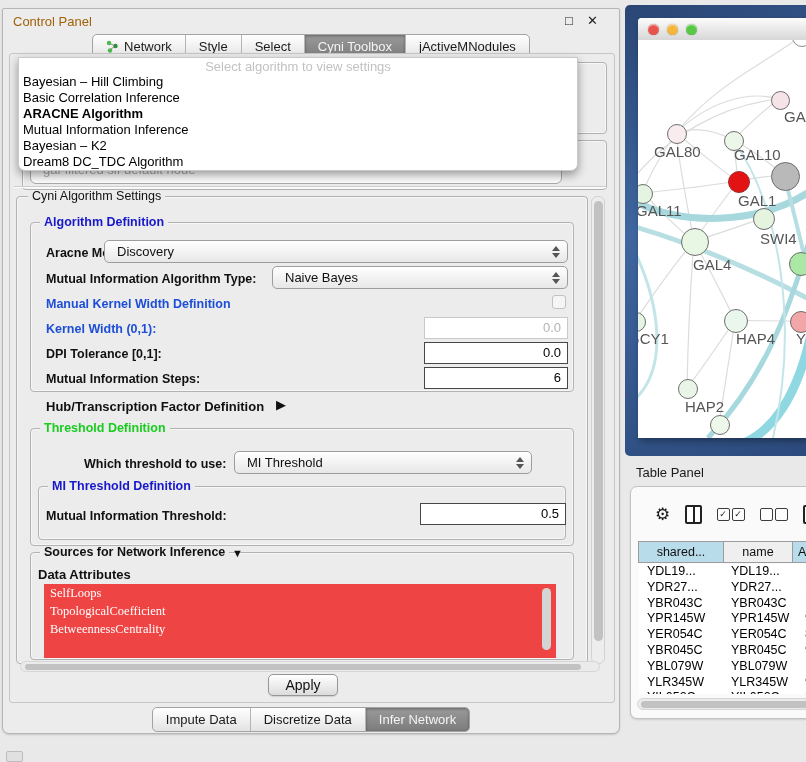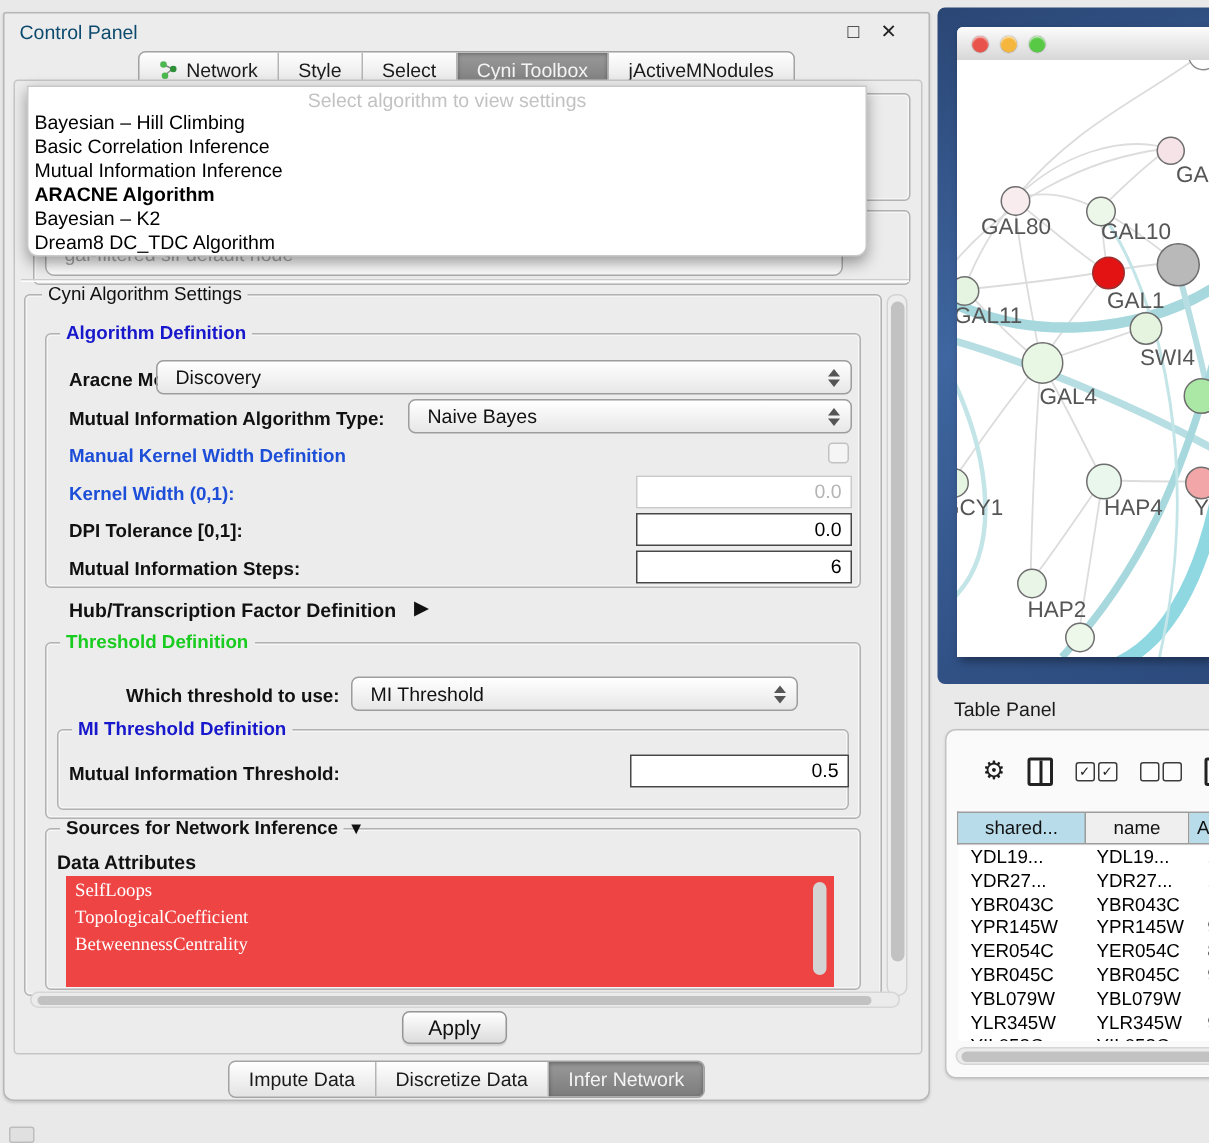--- a/index.html
+++ b/index.html
@@ -4,21 +4,21 @@
 <style>
   html,body{margin:0;padding:0;}
   body{width:806px;height:762px;position:relative;overflow:hidden;
        background:#e9e9e9;font-family:"Liberation Sans","DejaVu Sans",sans-serif;
        -webkit-font-smoothing:antialiased;color:#111;}
   .abs{position:absolute;box-sizing:border-box;}
 
   
   .win{background:#ececec;border:1px solid #b6b6b6;border-radius:2px 2px 7px 7px;
        box-shadow:0 1px 2px rgba(0,0,0,.15);}
-  .titlebar-text{font-size:13px;color:#0c4a6e;}
+  .titlebar-text{font-size:13px;color:#a16207;}
   .winbtn{font-size:13px;color:#222;cursor:default;line-height:14px;}
   .content-sunken{background:#ececec;border:1px solid #c6c6c6;border-radius:3px;}
 
   
   .seg{display:flex;align-items:stretch;height:23px;border:1px solid #a3a3a3;border-radius:5px;
        background:linear-gradient(#ffffff,#e3e3e3);overflow:hidden;font-size:13px;}
   .seg .tab{display:flex;align-items:center;gap:5px;padding:0 13px;color:#1a1a1a;
        border-right:1px solid #b5b5b5;white-space:nowrap;}
   .seg .tab:last-child{border-right:none;}
   .seg .tab.sel{background:linear-gradient(#9a9a9a,#7c7c7c);color:#f4f4f4;
@@ -134,22 +134,22 @@
 <div class="abs group" style="left:22px;top:140px;width:585px;height:50px;z-index:5;background:#ececec;"></div>
 <div class="abs" style="left:30px;top:158px;width:532px;height:26px;border:1px solid #ababab;border-radius:6px;background:#fbfbfb;overflow:hidden;z-index:6;">
   <span class="abs" style="left:12px;top:3px;font-size:13px;color:#a9a9a9;">gal-filtered sif default node</span>
 </div>
 <div class="abs" style="left:14px;top:186px;width:592px;height:2px;border-top:1px solid #cccccc;border-bottom:1px solid #fdfdfd;z-index:6;"></div>
 
 <div class="abs popup" style="left:18px;top:57px;width:560px;height:114px;z-index:40;">
   <div class="ph">Select algorithm to view settings</div>
   <div class="it">Bayesian – Hill Climbing</div>
   <div class="it">Basic Correlation Inference</div>
+  <div class="it bold">ARACNE Algorithm</div>
   <div class="it">Mutual Information Inference</div>
-  <div class="it bold">ARACNE Algorithm</div>
   <div class="it">Bayesian – K2</div>
   <div class="it">Dream8 DC_TDC Algorithm</div>
 </div>
 
 <div class="abs group" style="left:16px;top:196px;width:572px;height:468px;z-index:8;"></div>
 <span class="chip" style="left:28px;top:190px;z-index:9;">Cyni Algorithm Settings</span>
 
 <div class="abs scroll-track-v" style="left:591px;top:196px;width:14px;height:468px;z-index:8;">
   <div class="abs thumb" style="left:2px;top:4px;width:9px;height:440px;"></div>
 </div>

